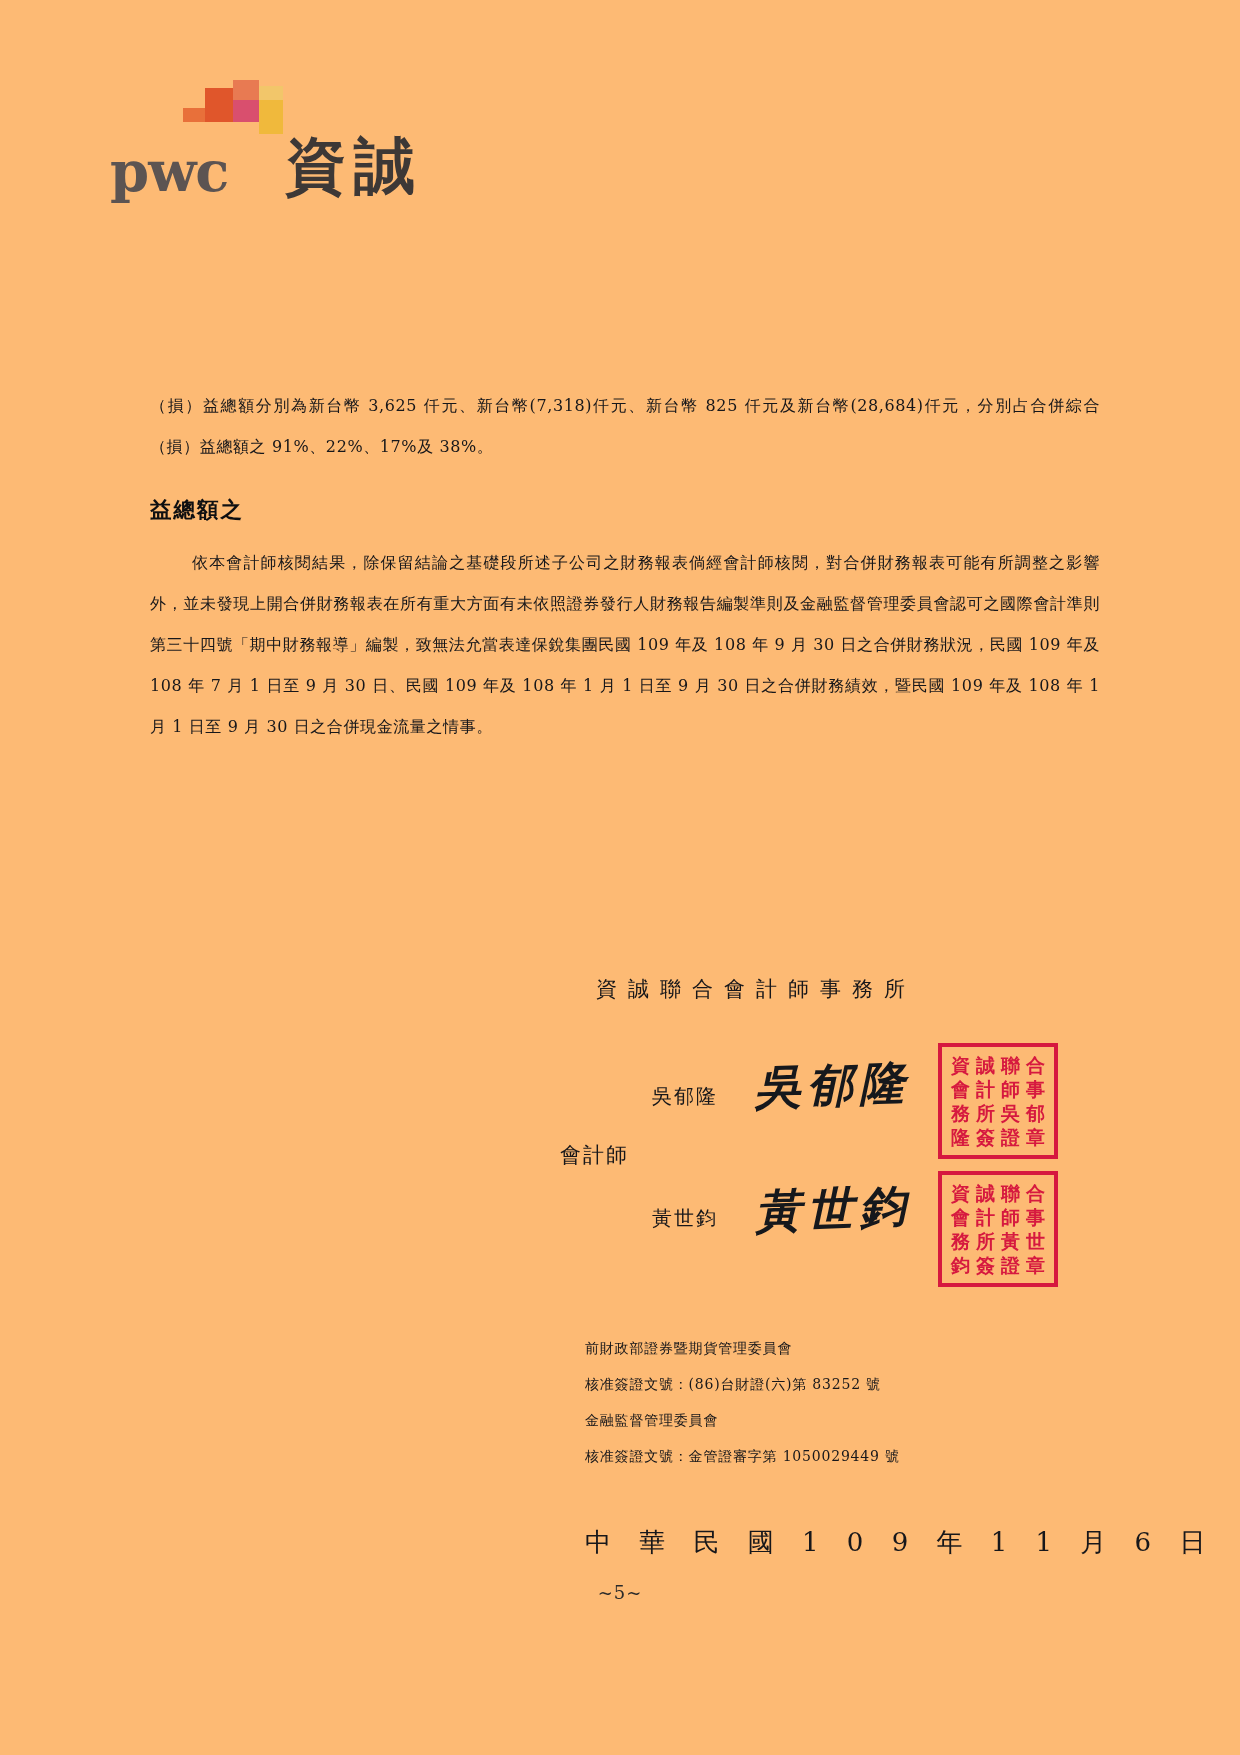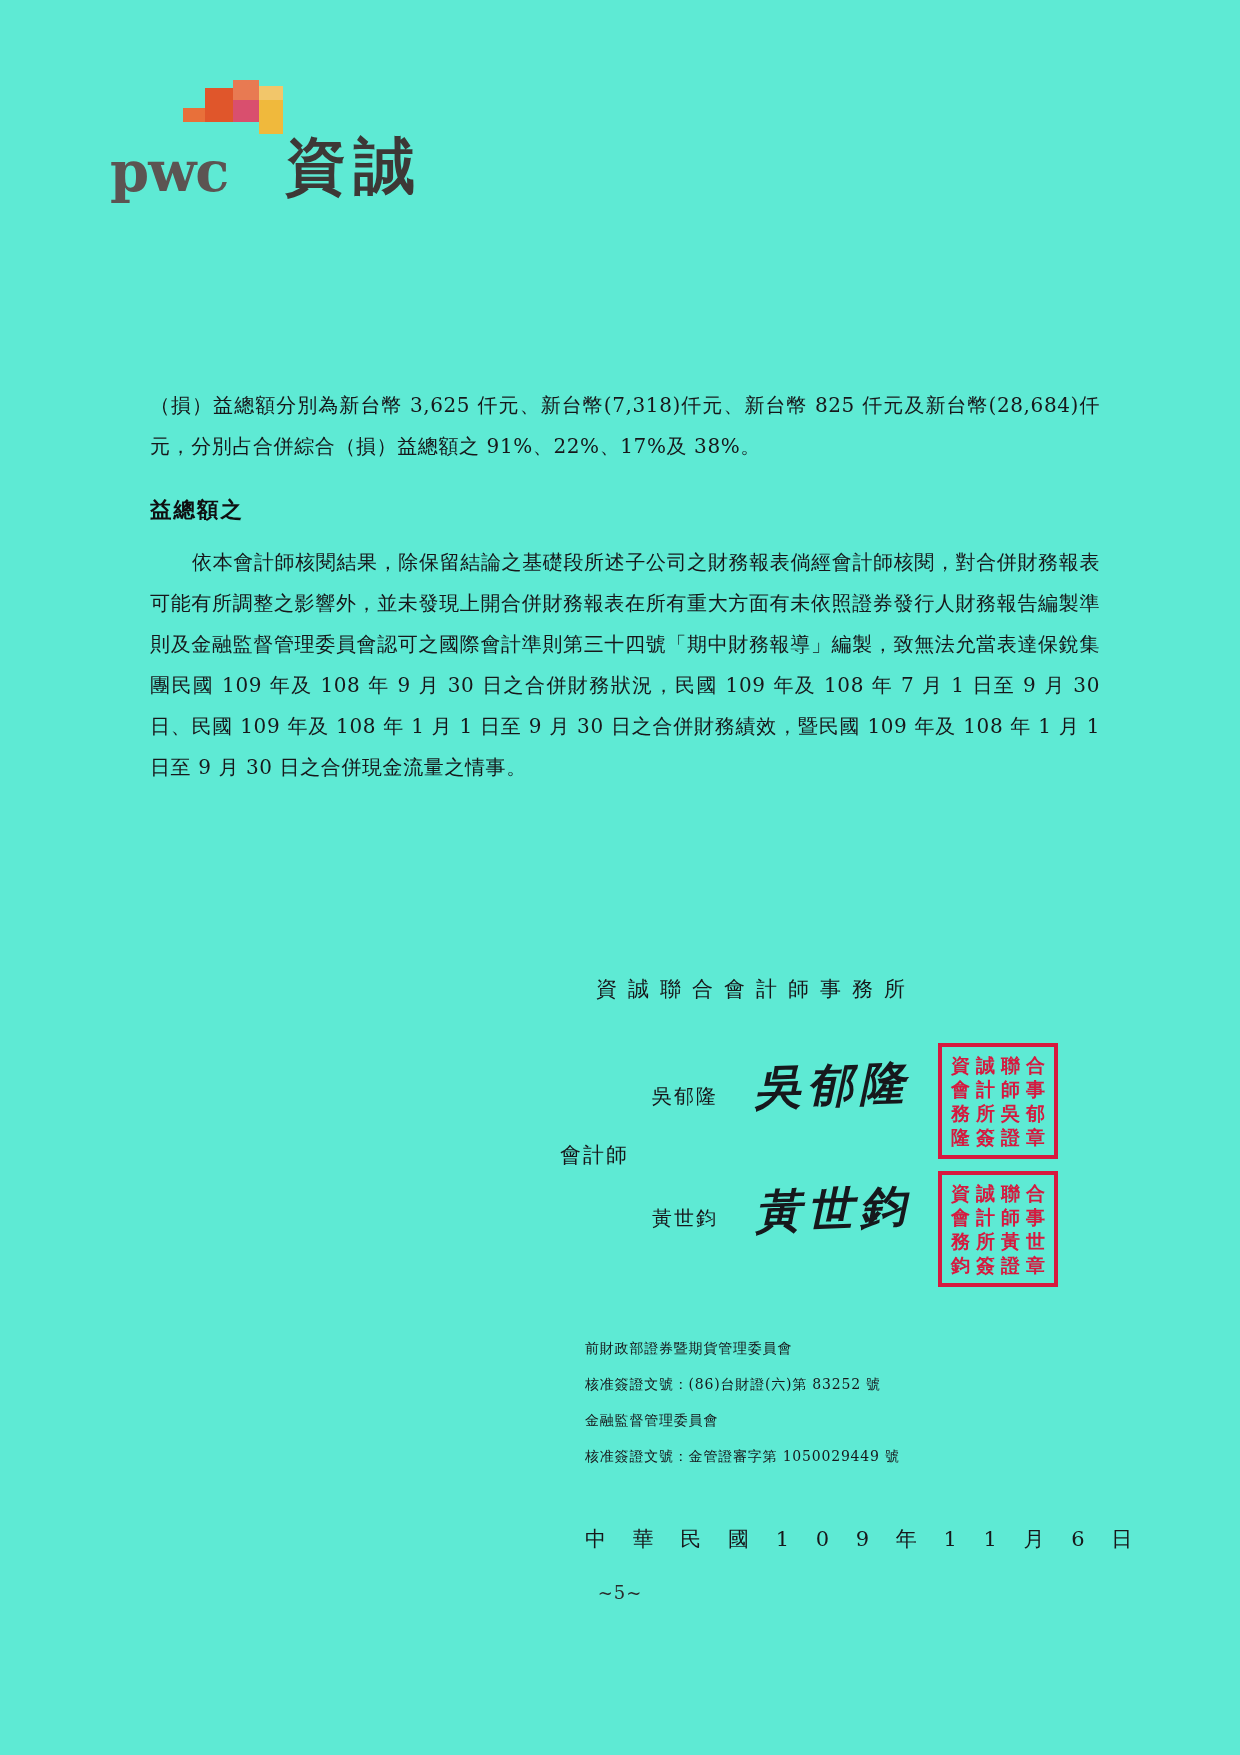--- a/index.html
+++ b/index.html
@@ -14,21 +14,21 @@
     font-family: "DejaVu Serif", "Liberation Serif", serif;
     color: #1a1a1a;
     overflow: hidden;
   }
 
   .page {
     position: absolute;
     top: 0; left: 0;
     width: 1240px;
     height: 1755px;
-    background: #5eead4;
+    background: #fdba74;
   }
 
   
   .logo-block {
     position: absolute;
     top: 80px;
     left: 110px;
     width: 420px;
     height: 150px;
   }
@@ -72,21 +72,21 @@
   }
 
   
   .content {
     position: absolute;
     top: 385px;
     left: 150px;
     width: 950px;
   }
   .para {
-    font-size: 20px;
+    font-size: 16px;
     line-height: 41px;
     letter-spacing: 0.6px;
     text-align: justify;
     margin: 0 0 6px 0;
     color: #17171a;
   }
   .para.indent {
     text-indent: 42px;
   }
   .heading {
@@ -190,21 +190,21 @@
     letter-spacing: 0.8px;
     color: #17171a;
     white-space: nowrap;
   }
 
   
   .doc-date {
     position: absolute;
     top: 1525px;
     left: 585px;
-    font-size: 21px;
+    font-size: 26px;
     letter-spacing: 10px;
     color: #17171a;
     white-space: nowrap;
     text-align: center;
   }
 
   
   .page-number {
     position: absolute;
     top: 1582px;

